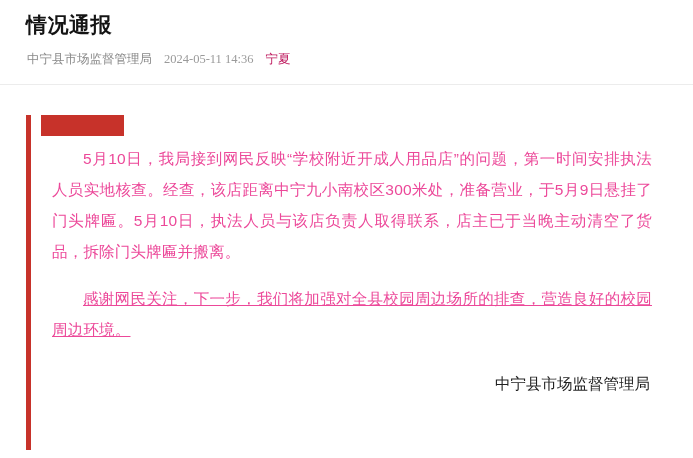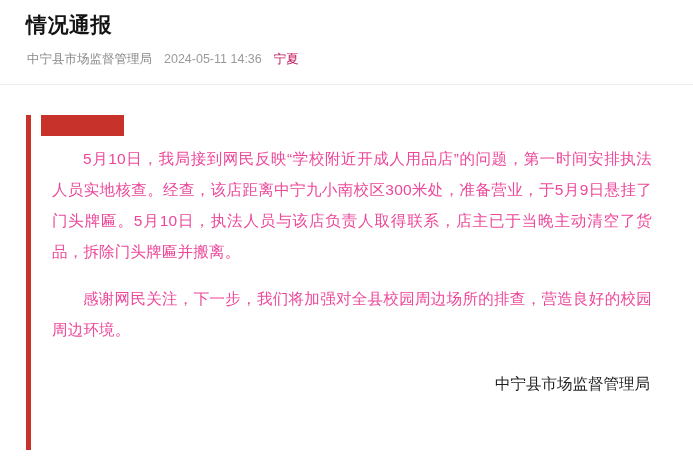--- a/index.html
+++ b/index.html
@@ -40,20 +40,21 @@
     gap: 12px;
     font-size: 12.5px;
     color: #8a8a8a;
     line-height: 18px;
   }
   .meta-source {
     color: #8a8a8a;
   }
   .meta-time {
     color: #9a9a9a;
+    font-family: Liberation Serif, serif;
   }
   .meta-region {
     color: #be185d;
   }
   .divider {
     position: absolute;
     left: 0;
     top: 84px;
     width: 693px;
     height: 1px;
@@ -91,20 +92,21 @@
     margin: 0 0 16px 0;
     font-size: 15.5px;
     line-height: 31px;
     text-align: justify;
     text-indent: 2em;
     color: #ec4899;
     letter-spacing: 0.2px;
   }
   .para:last-of-type {
     margin-bottom: 16px;
+    text-decoration: underline;
   }
   .sign {
     margin-top: 24px;
     text-align: right;
     font-size: 15.5px;
     line-height: 29px;
     color: #1f1f1f;
     padding-right: 2px;
   }
   .sign div {

